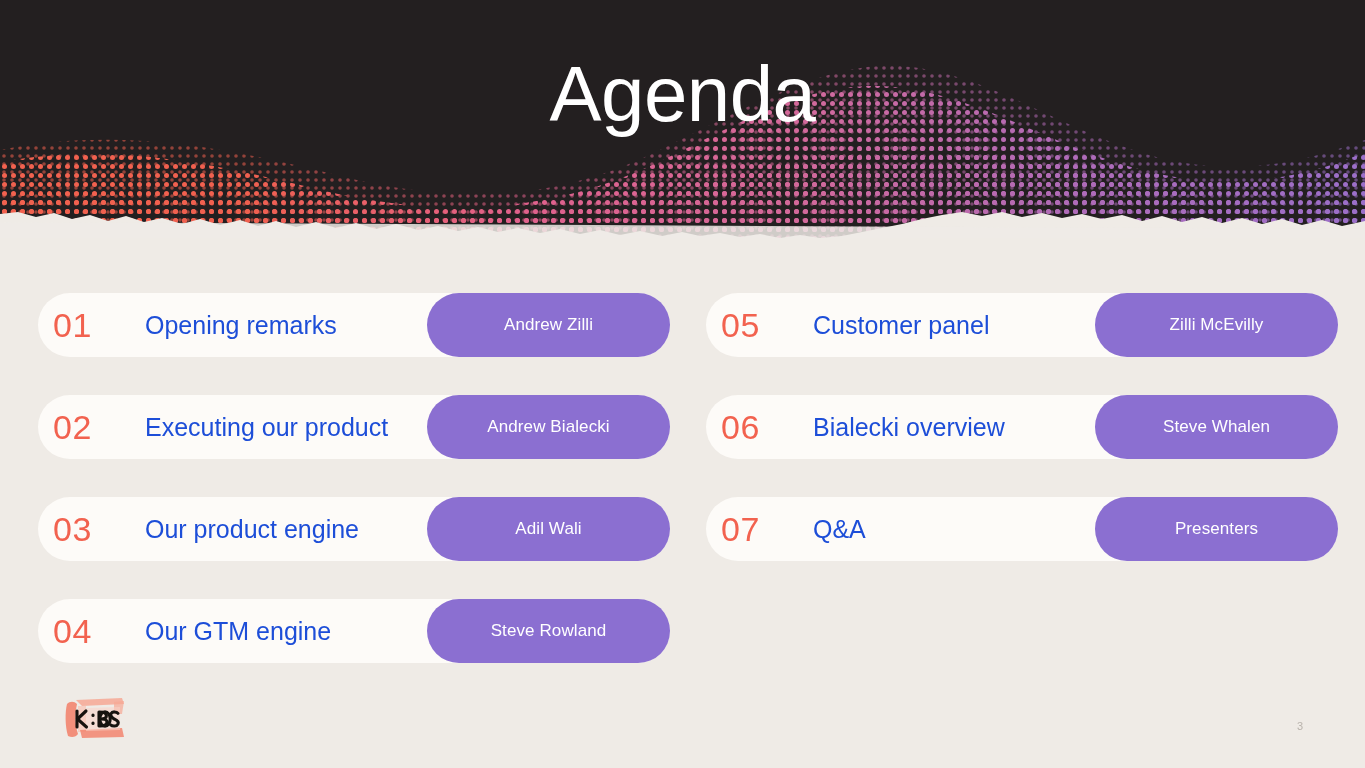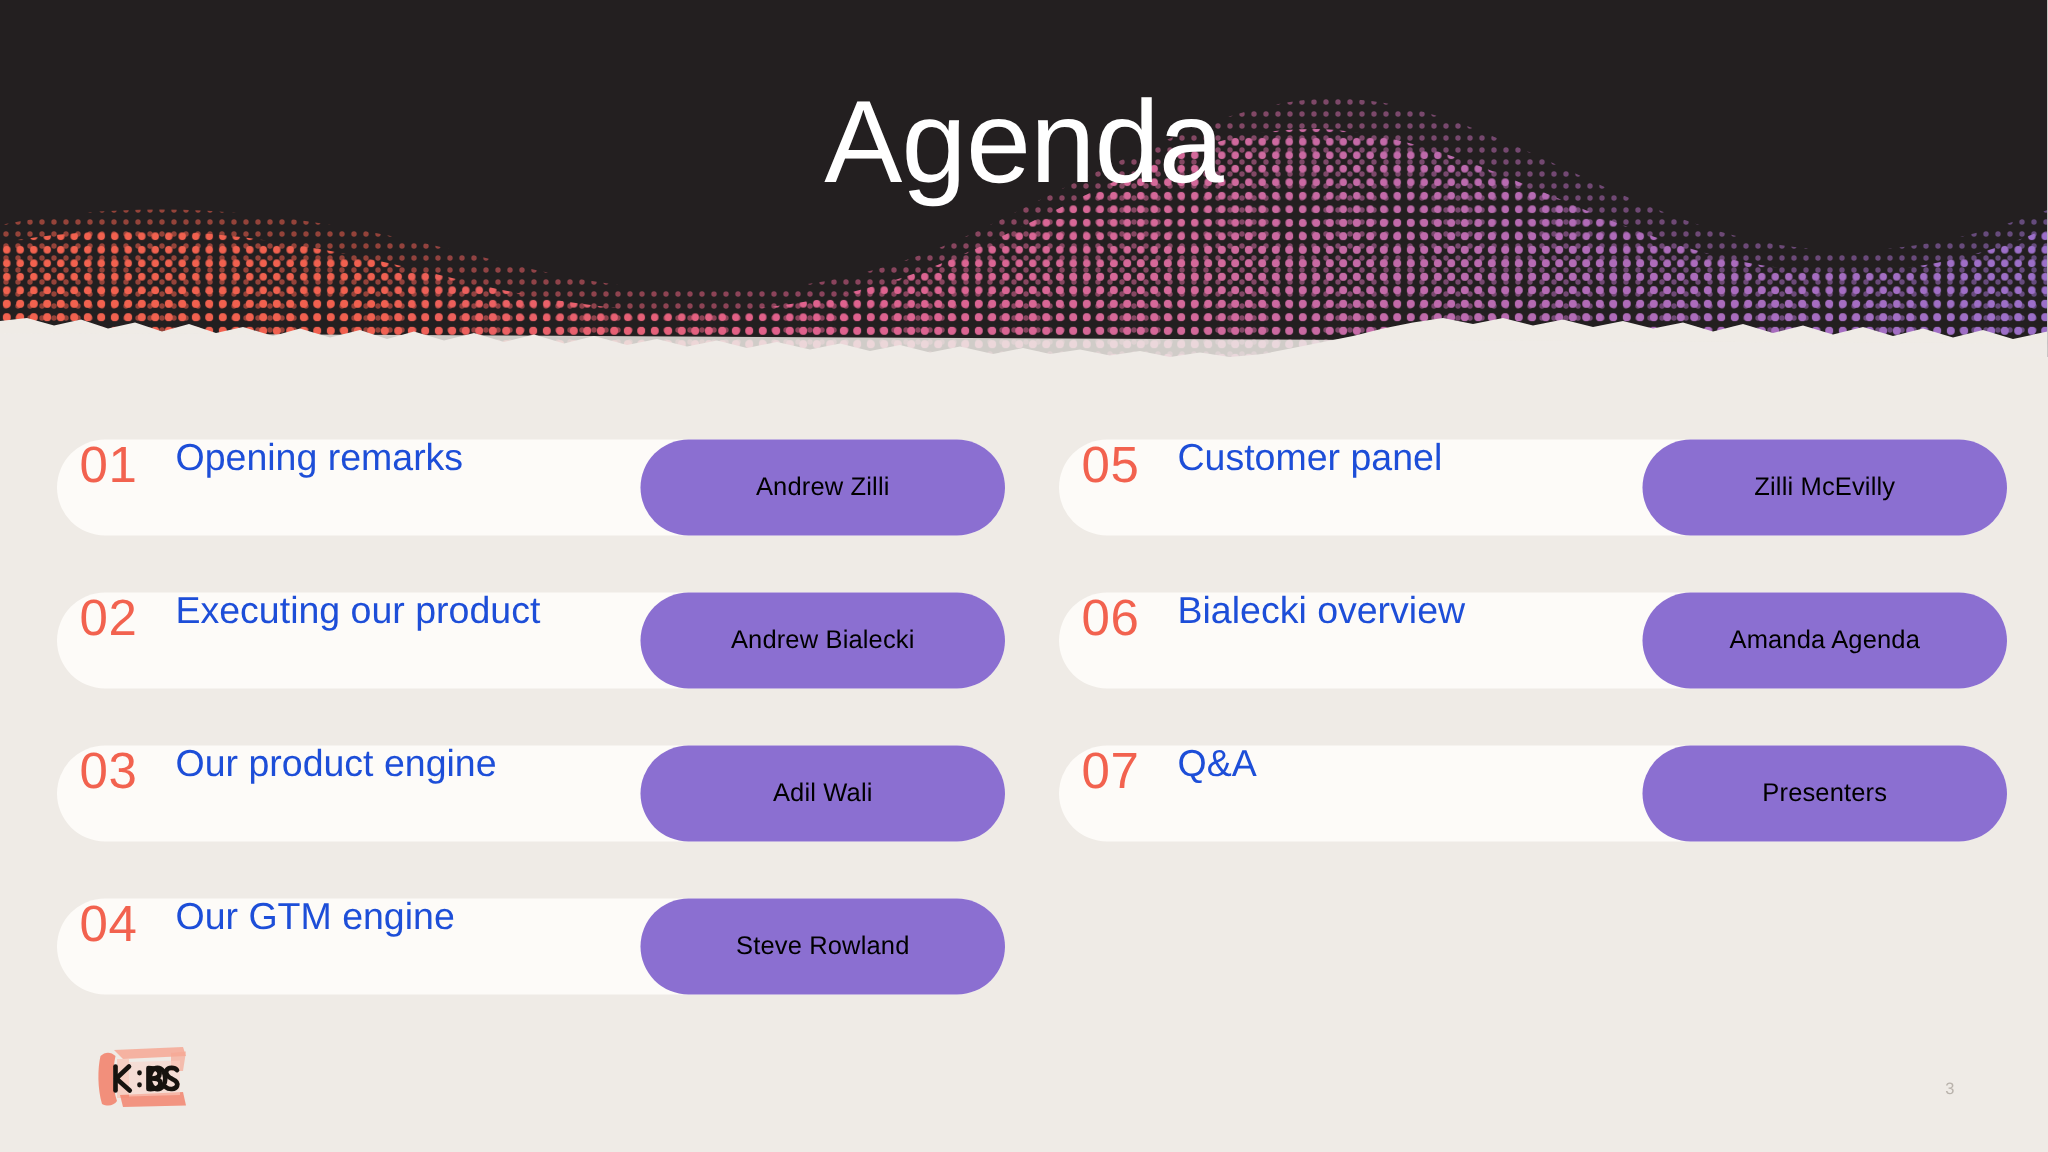--- a/index.html
+++ b/index.html
@@ -82,20 +82,22 @@
   }
 
   .row-card {
     position: absolute;
     top: 0; left: 0;
     width: 632px;
     height: 64px;
     background: #FDFBF8;
     border-radius: 32px;
     display: flex;
+    align-items: center;
+    gap: 28px;
   }
 
   .row-num {
     color: #F2624F;
     font-size: 34px;
     font-weight: 400;
     line-height: 1;
     margin-left: 15px;
     min-width: 54px;
     letter-spacing: 0.5px;
@@ -114,21 +116,21 @@
     position: absolute;
     top: 0;
     left: 389px;
     width: 243px;
     height: 64px;
     background: #8B6FD1;
     border-radius: 32px;
     display: flex;
     align-items: center;
     justify-content: center;
-    color: #000000;
+    color: #ffffff;
     font-size: 17px;
     font-weight: 400;
     letter-spacing: 0.1px;
     z-index: 2;
   }
 
   
   .logo {
     position: absolute;
     left: 62px;
@@ -275,21 +277,21 @@
           <span class="row-label">Customer panel</span>
         </div>
         <div class="row-pill">Zilli McEvilly</div>
       </div>
 
       <div class="agenda-row">
         <div class="row-card">
           <span class="row-num">06</span>
           <span class="row-label">Bialecki overview</span>
         </div>
-        <div class="row-pill">Amanda Agenda</div>
+        <div class="row-pill">Steve Whalen</div>
       </div>
 
       <div class="agenda-row">
         <div class="row-card">
           <span class="row-num">07</span>
           <span class="row-label">Q&amp;A</span>
         </div>
         <div class="row-pill">Presenters</div>
       </div>
 

